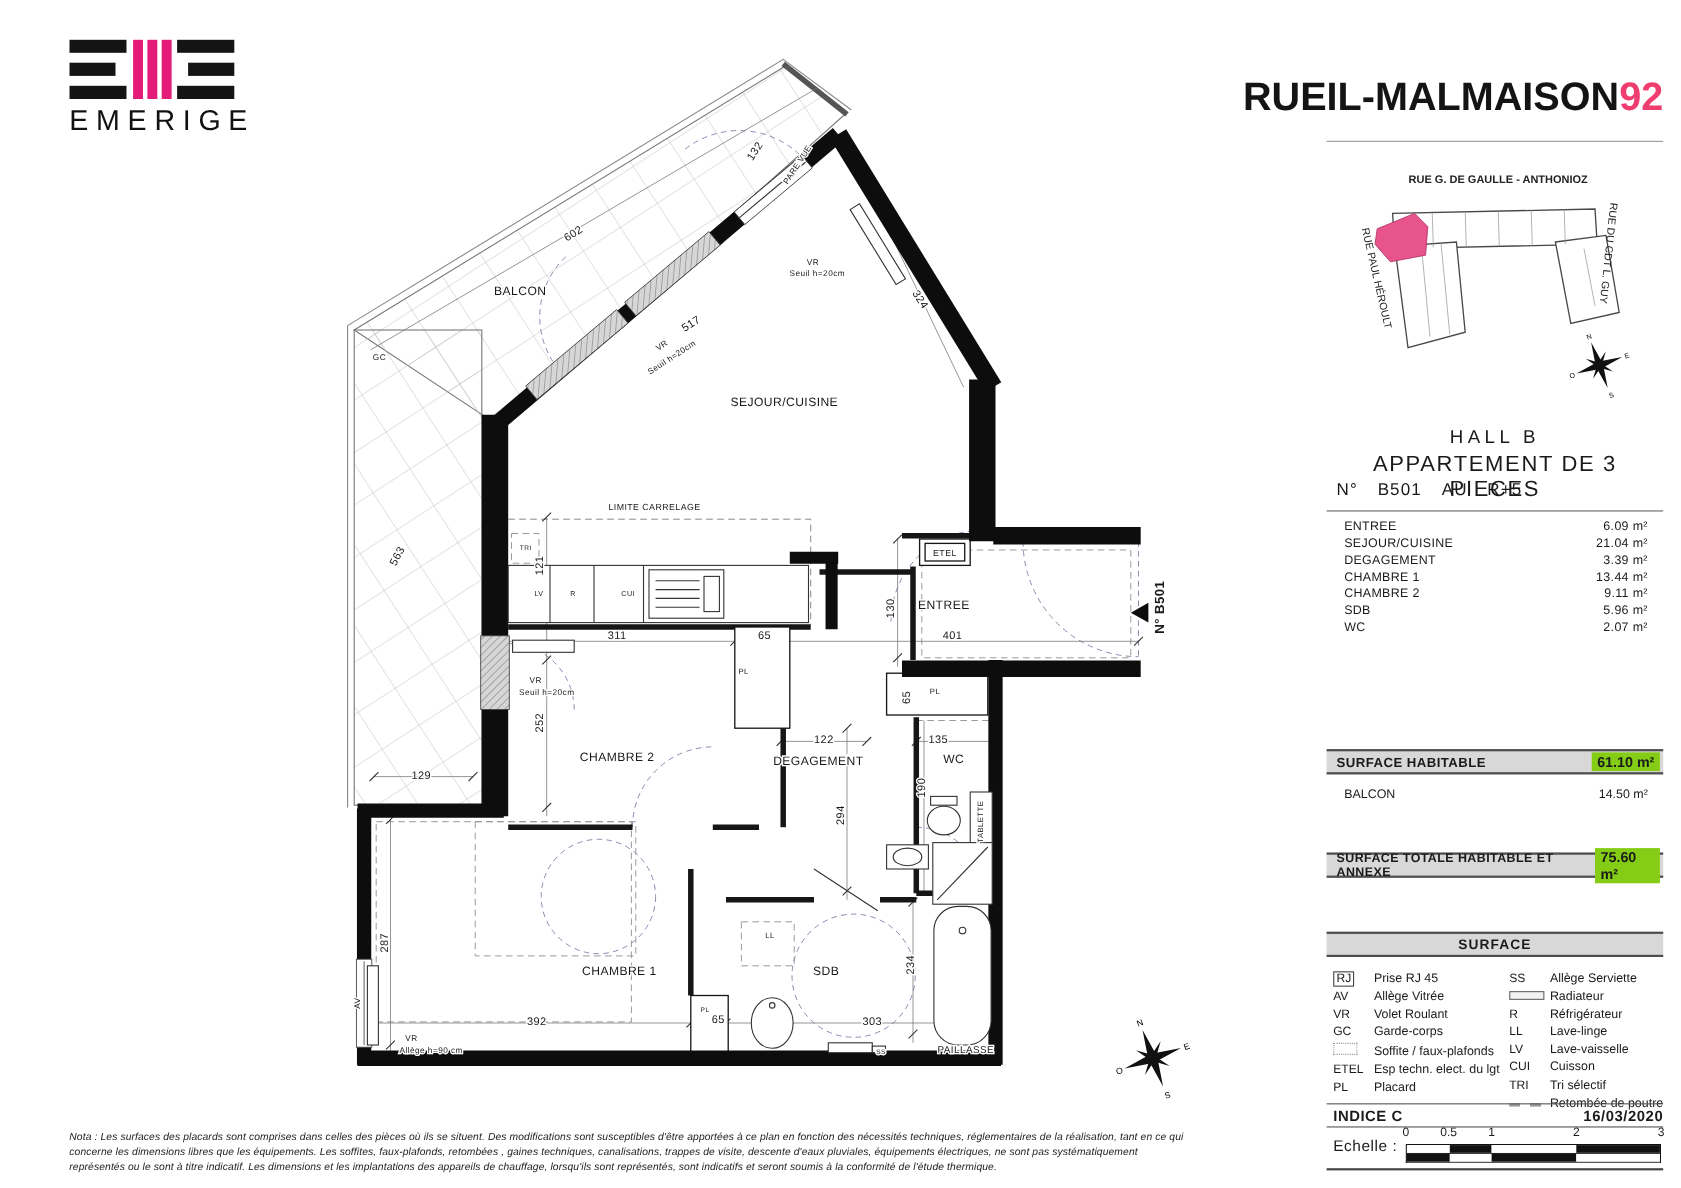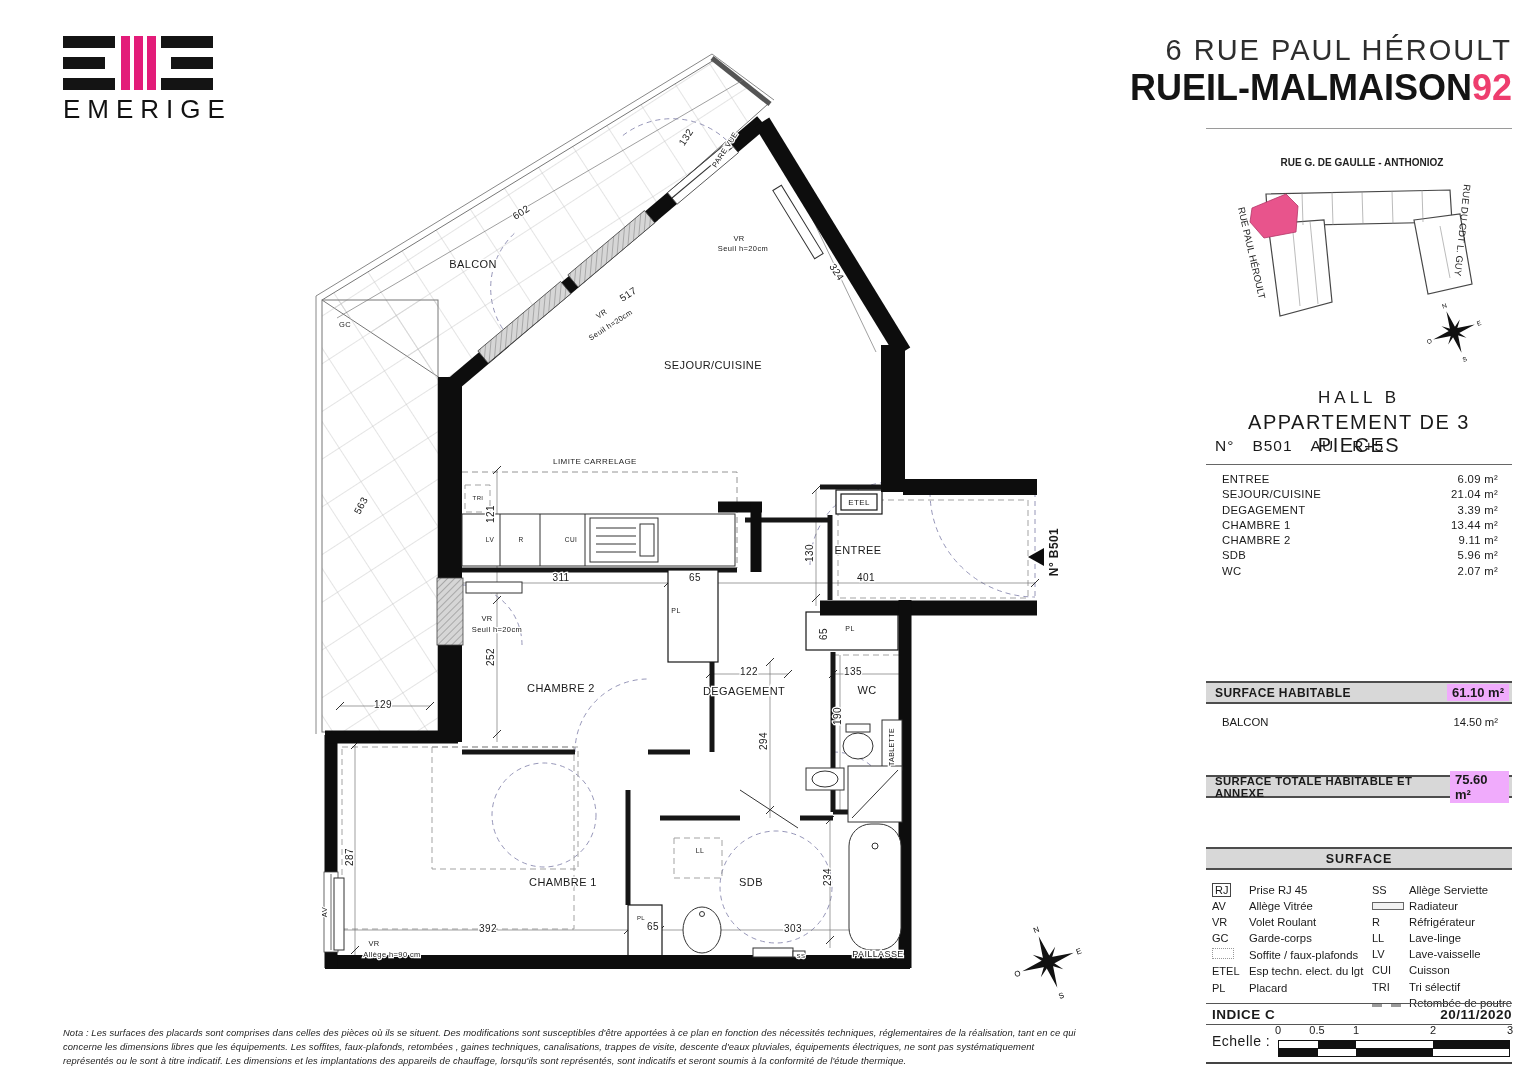--- a/index.html
+++ b/index.html
@@ -17,21 +17,21 @@
   .hall-line1{font-size:17px;letter-spacing:4px;font-weight:500;text-align:center;}
   .hall-line2{font-size:20px;letter-spacing:1.5px;font-weight:500;text-align:center;}
   .hall-line3{font-size:15.5px;letter-spacing:1px;font-weight:500;}
   .hall-line3 span{margin:0 9px;}
   .rooms{display:flex;flex-direction:column;gap:3.3px;font-size:11.3px;}
   .room-row{display:flex;justify-content:space-between;letter-spacing:0.3px;}
   .band{position:absolute;left:1206px;width:306px;height:23px;background:#d8d8d8;
         border-top:2px solid #4d4d4d;border-bottom:2px solid #4d4d4d;
         display:flex;align-items:center;justify-content:space-between;box-sizing:border-box;}
   .band .blabel{font-weight:700;font-size:12px;letter-spacing:0.4px;padding-left:9px;}
-  .band .bval{background:#f0abfc;font-weight:700;font-size:13px;padding:1px 5px;margin-right:3px;}
+  .band .bval{background:#84cc16;font-weight:700;font-size:13px;padding:1px 5px;margin-right:3px;}
   .simple-row{position:absolute;left:1222px;width:276px;display:flex;justify-content:space-between;
         font-size:11.3px;}
   .legend-col{display:flex;flex-direction:column;gap:4.1px;font-size:11.3px;}
   .leg-row{display:flex;align-items:flex-end;min-height:10px;}
   .leg-code{width:37px;flex:0 0 37px;font-size:11px;}
   .leg-code .boxed{border:1px solid #444;padding:0 2px;}
   .sw-dotted{display:inline-block;width:20px;height:9px;border:1.3px dotted #999;}
   .sw-radiator{display:inline-block;width:30px;height:6px;border:1.4px solid #666;background:#f2f2f2;}
   .sw-poutre{display:inline-block;width:30px;height:3px;
      background:linear-gradient(90deg,#9a9a9a 0 10px,transparent 10px 19px,#9a9a9a 19px 29px,transparent 29px);}
@@ -291,21 +291,20 @@
         <rect x="98" y="42" width="52" height="12"></rect>
     </g>
     <g fill="var(--logo-pink)">
       <rect x="58" y="0" width="9" height="54"></rect>
         <rect x="71" y="0" width="9" height="54"></rect>
         <rect x="84" y="0" width="9" height="54"></rect>
     </g>
   </svg>
   <div class="abs brand-name" style="left:63px;top:94px">EMERIGE</div>
 
-  <div class="abs addr" style="left:1000px;top:34px;width:512px">6 RUE PAUL HÉROULT</div>
   <div class="abs city" style="left:1000px;top:70px;width:512px">
     <span>RUEIL-MALMAISON</span><span class="dept">92</span>
   </div>
   <div class="hline" style="left:1206px;top:128px;width:306px"></div>
 
   <svg class="abs" style="left:1202px;top:146px" width="312" height="232" viewBox="0 0 312 232">
     <text x="160" y="20" font-size="10" font-weight="700" text-anchor="middle" fill="#222">RUE G. DE GAULLE - ANTHONIOZ</text>
     <g stroke="#474747" stroke-width="1.2" fill="#fff">
       <polygon points="64,48 248,44 250,76 66,80"></polygon>
       <polygon points="212,74 258,68 270,138 226,148"></polygon>
@@ -441,21 +440,21 @@
         <span>Tri sélectif</span>
       </div>
       <div class="leg-row">
         <span class="leg-code"><span class="sw-poutre"></span></span>
         <span>Retombée de poutre</span>
       </div>
     </div>
 
   <div class="hline" style="left:1206px;top:1003px;width:306px;background:#555"></div>
   <div class="abs indice" style="left:1212px;top:1007px">INDICE C</div>
-  <div class="abs indice" style="left:1300px;top:1007px;width:212px;text-align:right">20/11/2020</div>
+  <div class="abs indice" style="left:1300px;top:1007px;width:212px;text-align:right">16/03/2020</div>
   <div class="hline" style="left:1206px;top:1024px;width:306px;background:#555"></div>
   <div class="abs echelle-label" style="left:1212px;top:1033px">Echelle :</div>
   <div class="sb-ticks" id="scale-ticks">
       <span style="left: 0%;">0</span>
       <span style="left: 16.8%; text-align: right;">0.5</span>
       <span style="left: 33.6%;">1</span>
       <span style="left: 66.8%;">2</span>
       <span style="left: 100%;">3</span>
     </div>
   <div class="scalebar">

